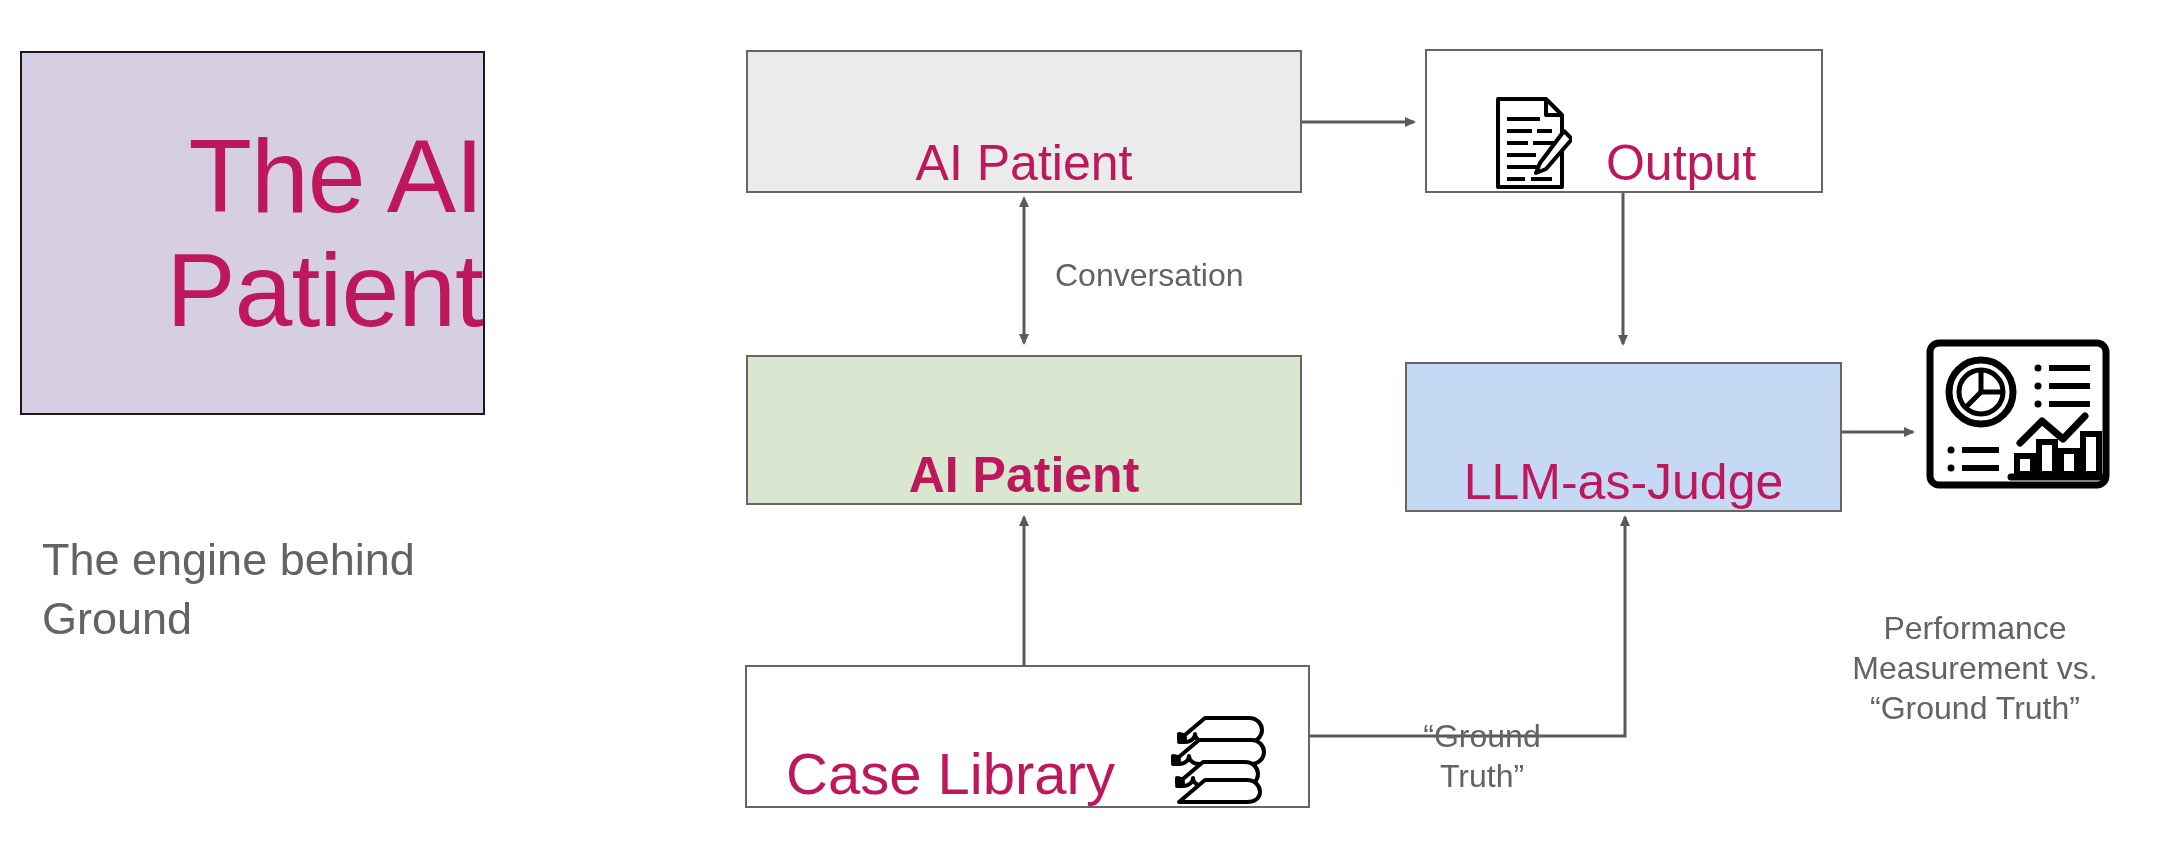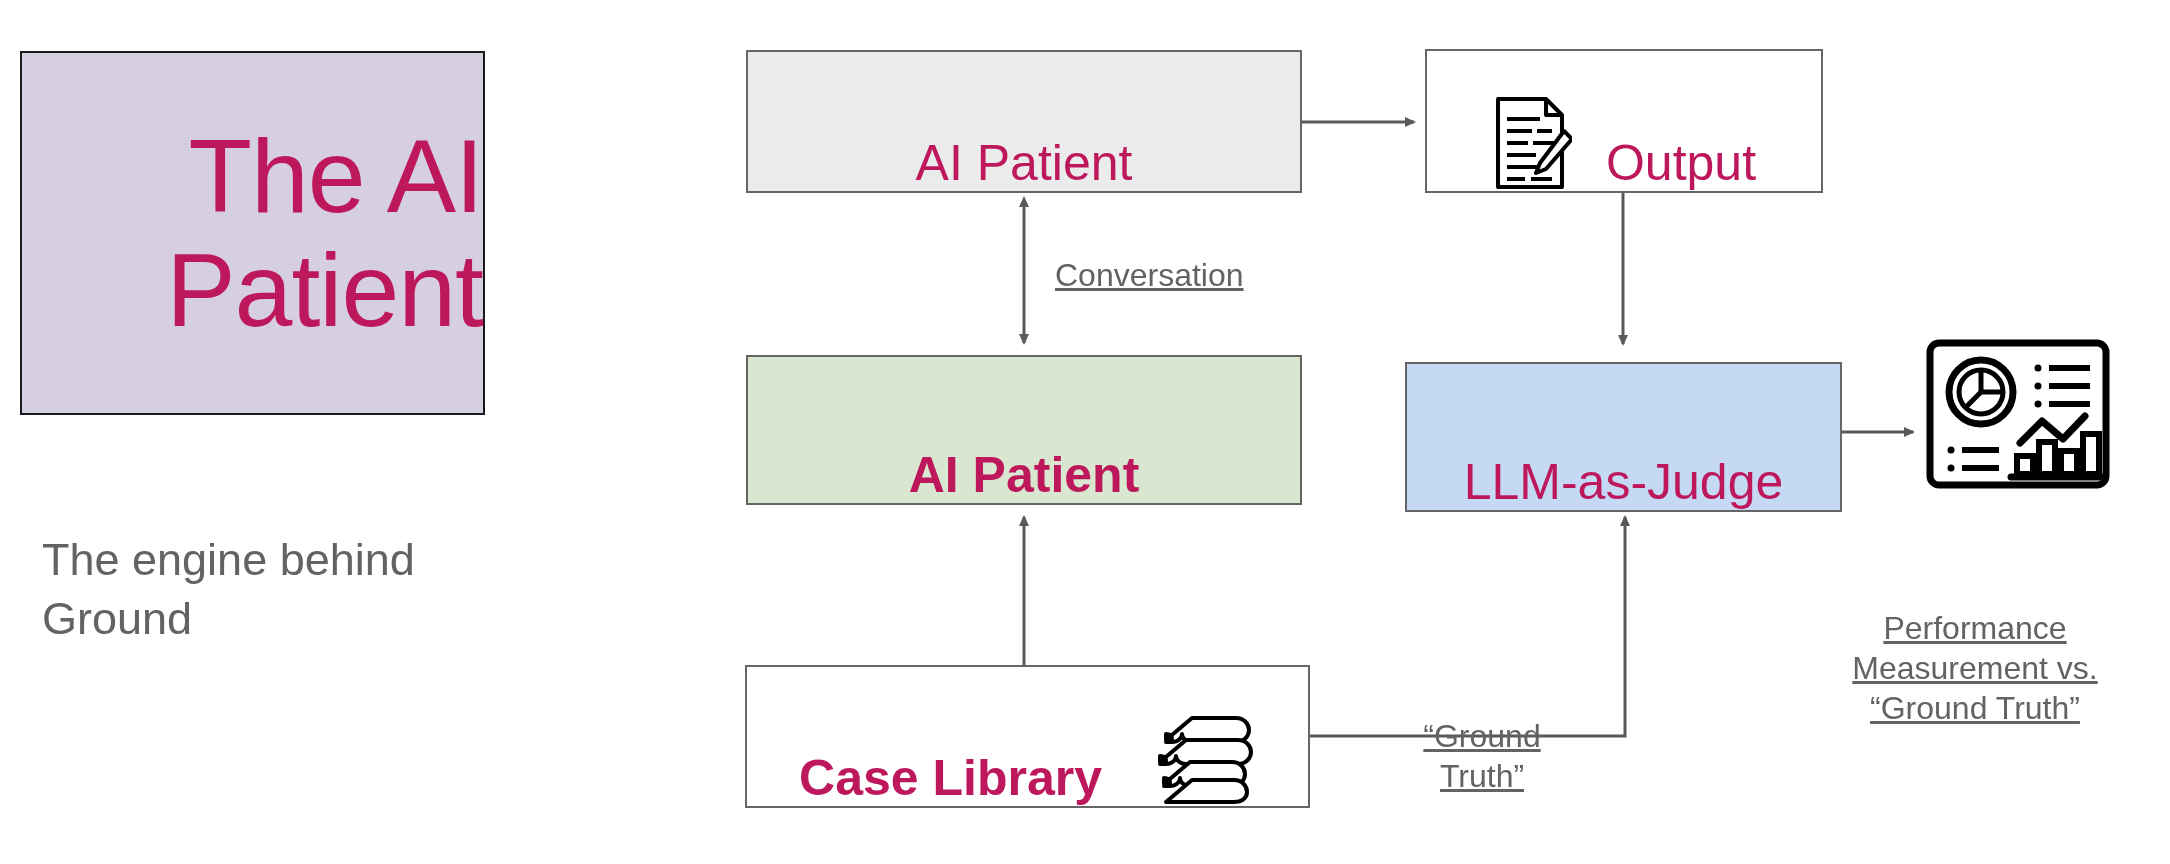--- a/index.html
+++ b/index.html
@@ -87,31 +87,29 @@
     border: 2px solid #666666;
     font-size: 50px;
   }
   #case-library-box {
     left: 745px;
     top: 665px;
     width: 565px;
     height: 143px;
     background: #ffffff;
     border: 2px solid #666666;
-    font-size: 50px;
+    font-size: 58px;
     gap: 50px;
-    font-weight: bold;
   }
   
   .free-label {
     position: absolute;
     color: #636363;
     text-align: center;
     line-height: 1.25;
-    text-decoration: underline;
   }
   #conversation-label {
     left: 1055px;
     top: 255px;
     font-size: 32px;
     text-align: left;
     white-space: nowrap;
   }
   #ground-truth-label {
     left: 1377px;

